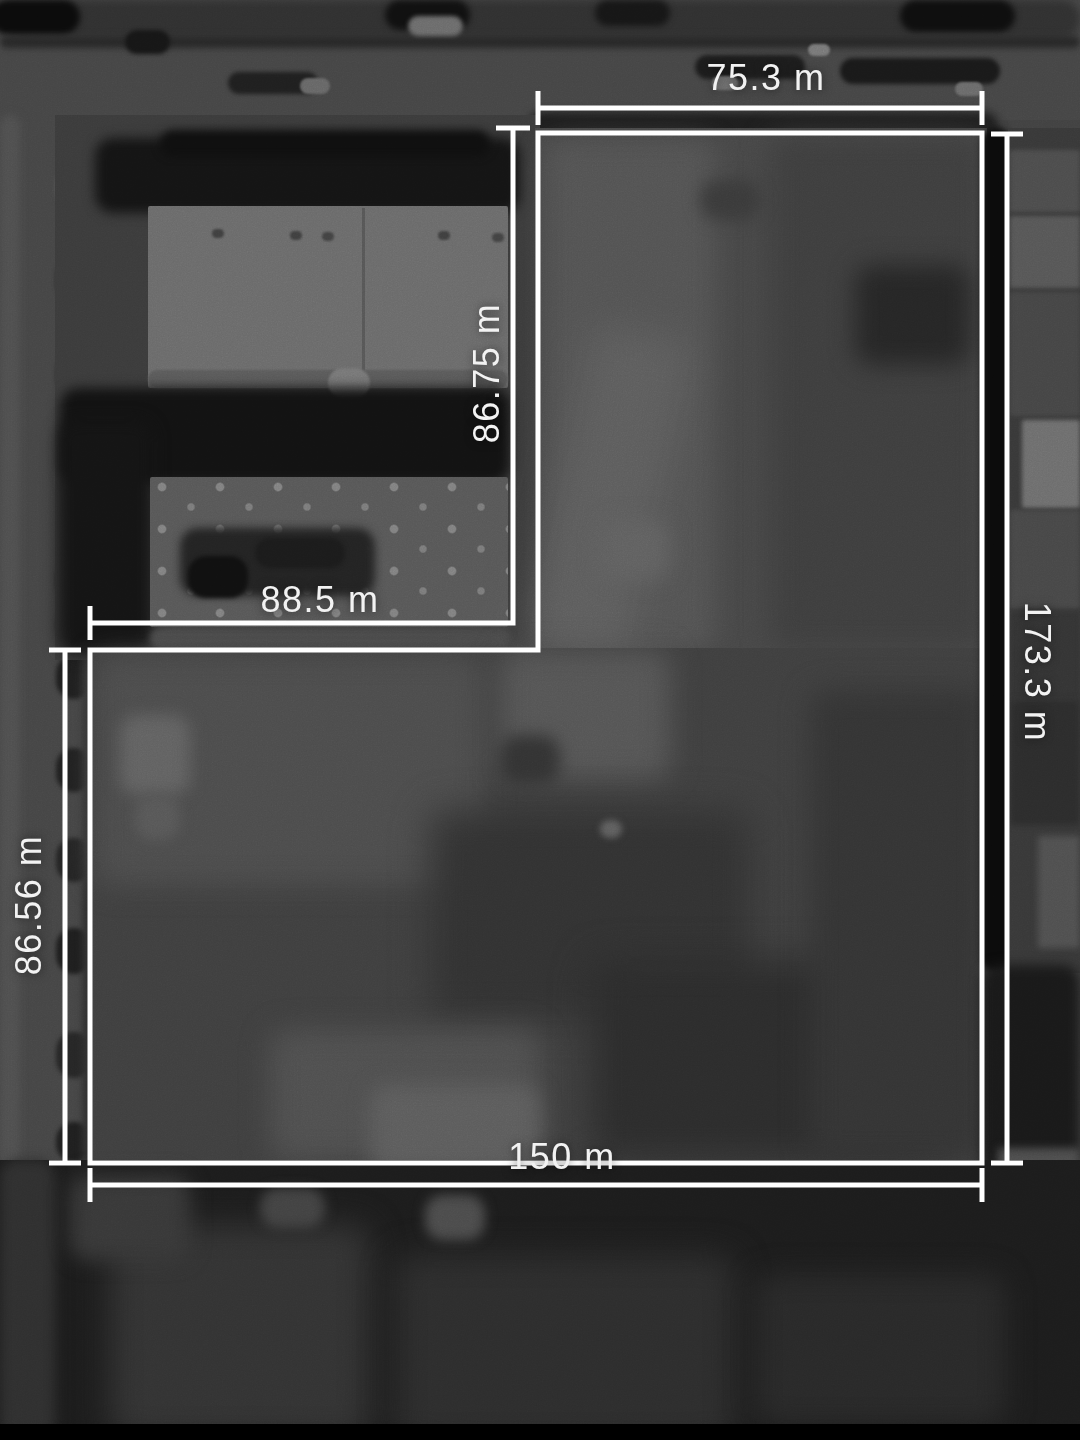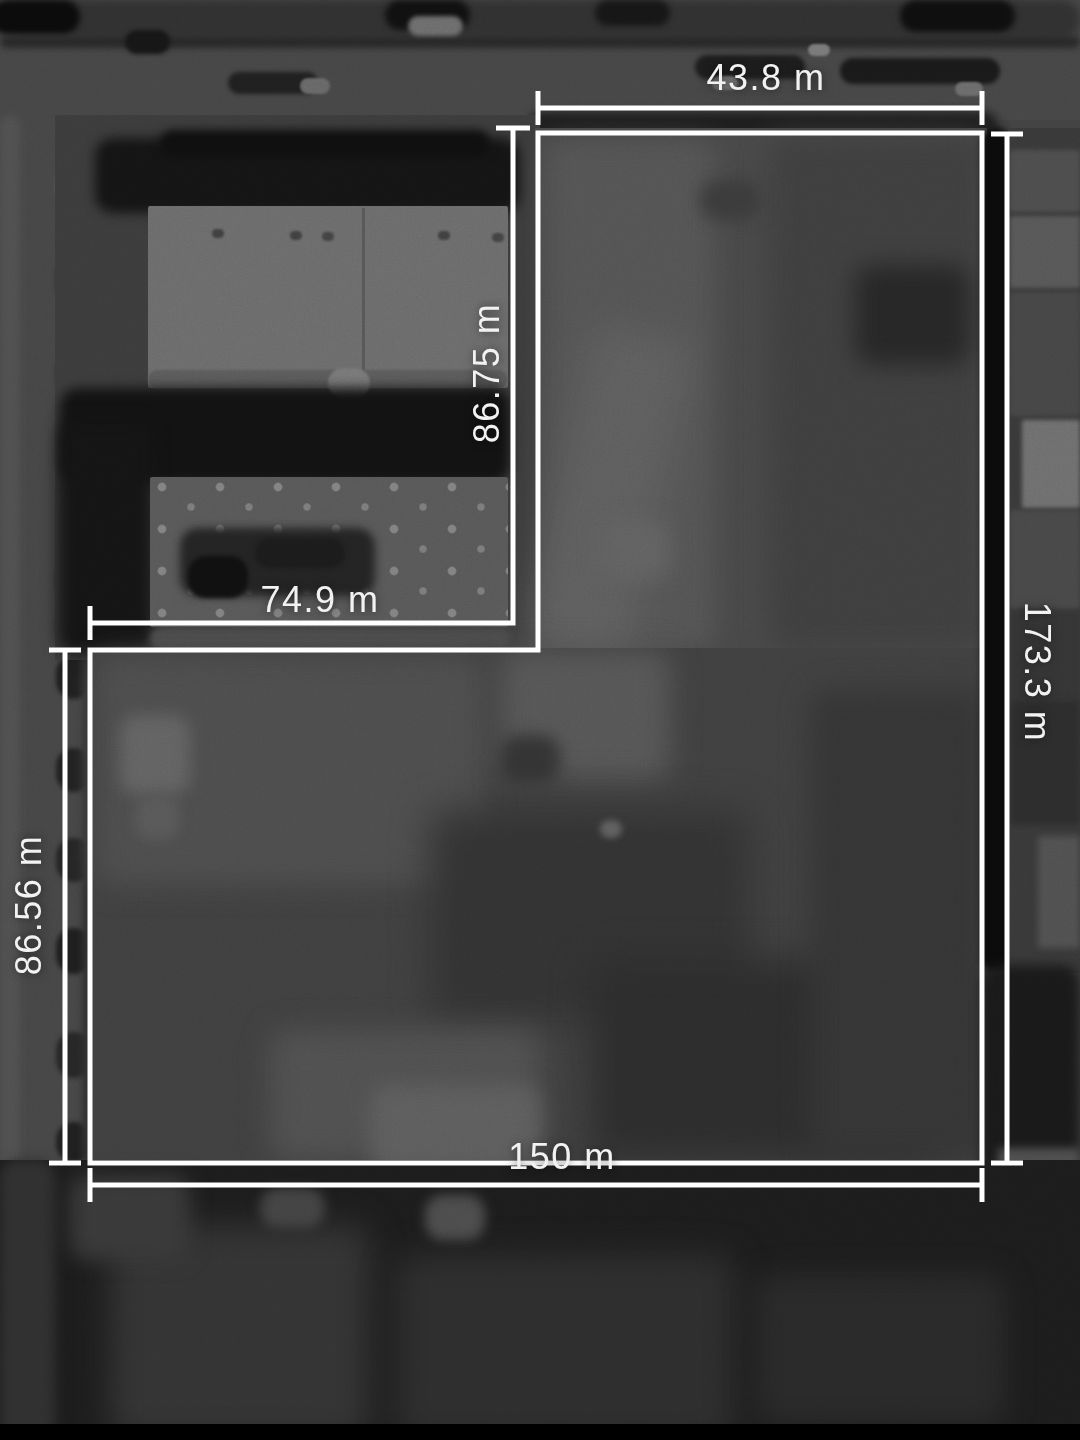--- a/index.html
+++ b/index.html
@@ -165,20 +165,20 @@
         <line x1="49" y1="1163" x2="81" y2="1163"></line>
       </g>
       <g>
         <line x1="90" y1="1185" x2="982" y2="1185"></line>
         <line x1="90" y1="1168" x2="90" y2="1202"></line>
         <line x1="982" y1="1168" x2="982" y2="1202"></line>
       </g>
     </g>
   </svg>
 
-  <div class="dim-label" style="left:766px;top:78px;">43.8 m</div>
+  <div class="dim-label" style="left:766px;top:78px;">75.3 m</div>
   <div class="dim-label rot-ccw" style="left:487px;top:373px;">86.75 m</div>
-  <div class="dim-label" style="left:320px;top:600px;">74.9 m</div>
+  <div class="dim-label" style="left:320px;top:600px;">88.5 m</div>
   <div class="dim-label rot-cw" style="left:1037px;top:672px;">173.3 m</div>
   <div class="dim-label rot-ccw" style="left:29px;top:905px;">86.56 m</div>
   <div class="dim-label" style="left:562px;top:1157px;">150 m</div>
 
 </div>
 
 </body></html>

